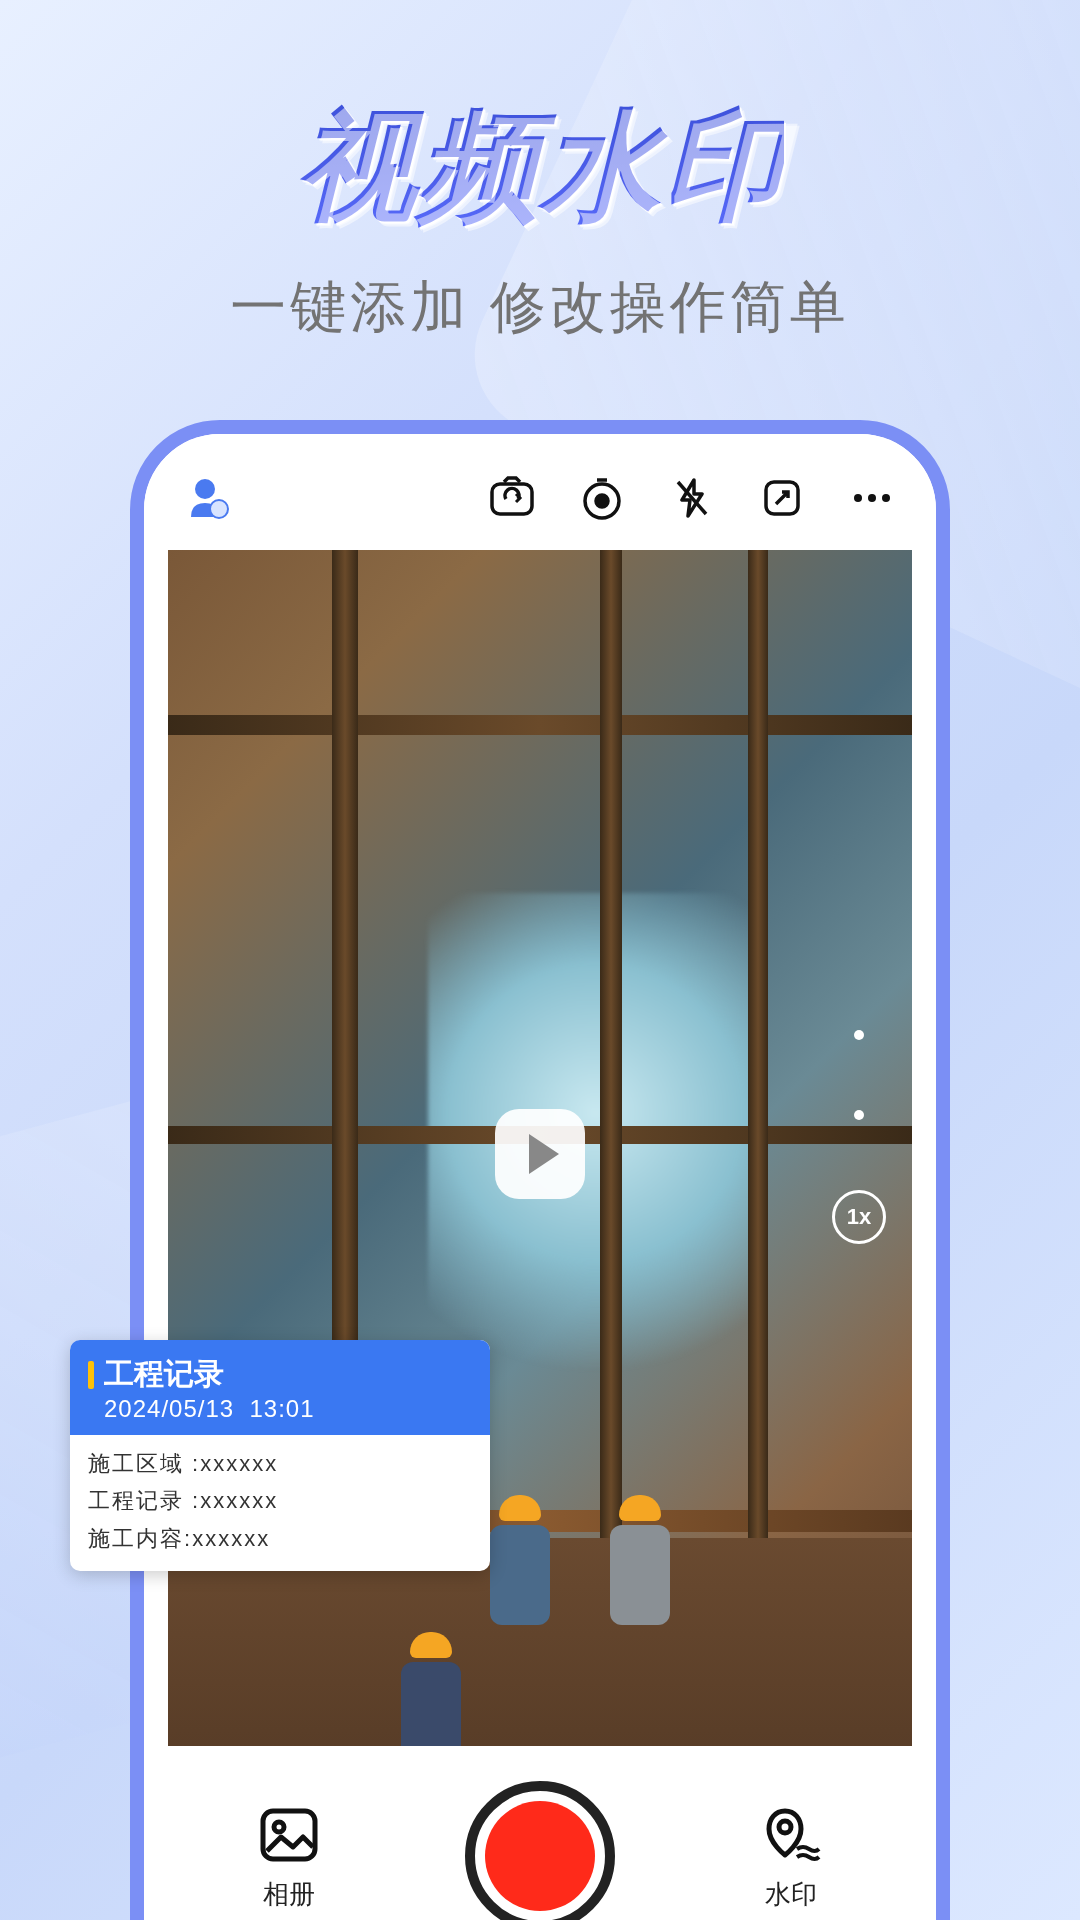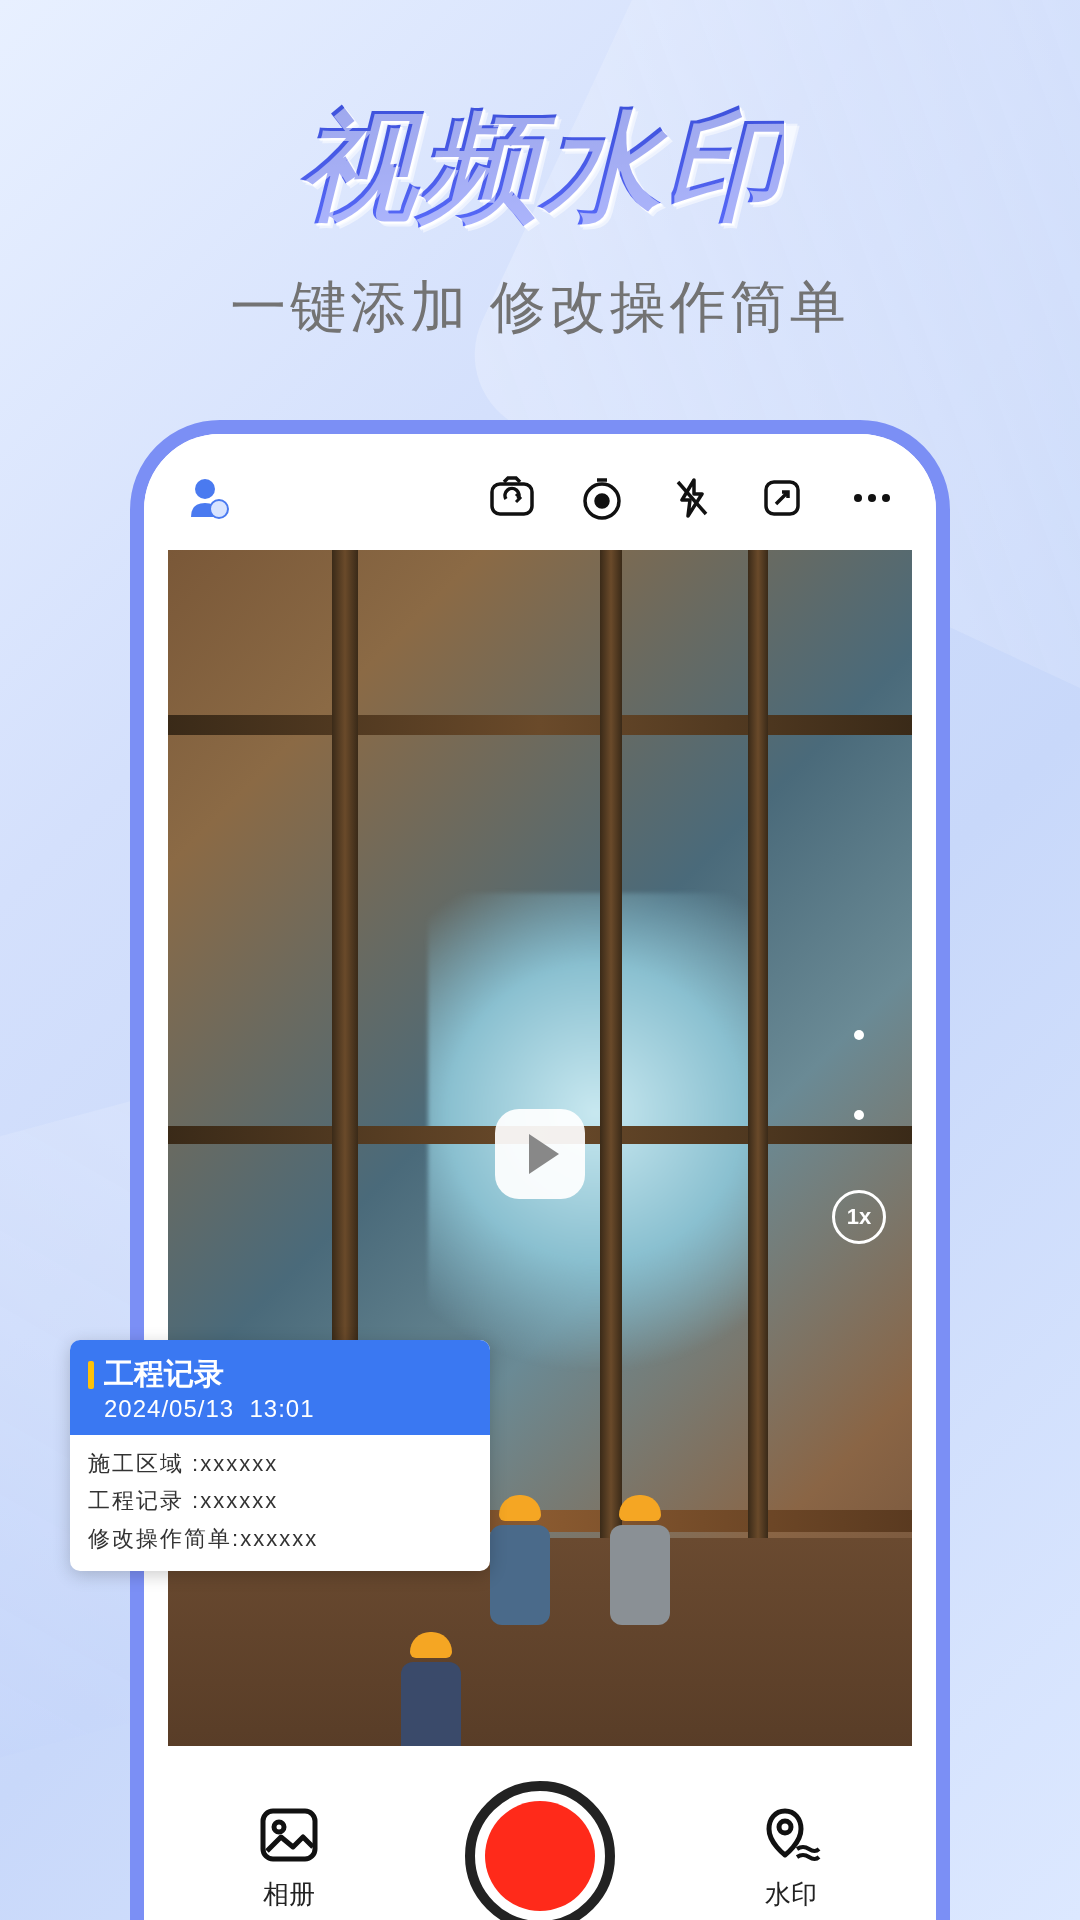--- a/index.html
+++ b/index.html
@@ -306,15 +306,15 @@
       <div class="wm-bar"></div>
       <span class="wm-title">工程记录</span>
     </div>
     <div class="wm-datetime">
       <span>2024/05/13</span>&nbsp;&nbsp;<span>13:01</span>
     </div>
   </div>
   <div class="wm-body">
     <div class="wm-row"><span>施工区域</span> :<span>xxxxxx</span></div>
     <div class="wm-row"><span>工程记录</span> :<span>xxxxxx</span></div>
-    <div class="wm-row"><span>修改操作简单</span>:<span>xxxxxx</span></div>
+    <div class="wm-row"><span>施工内容</span>:<span>xxxxxx</span></div>
   </div>
 </div>
 
 </body></html>

